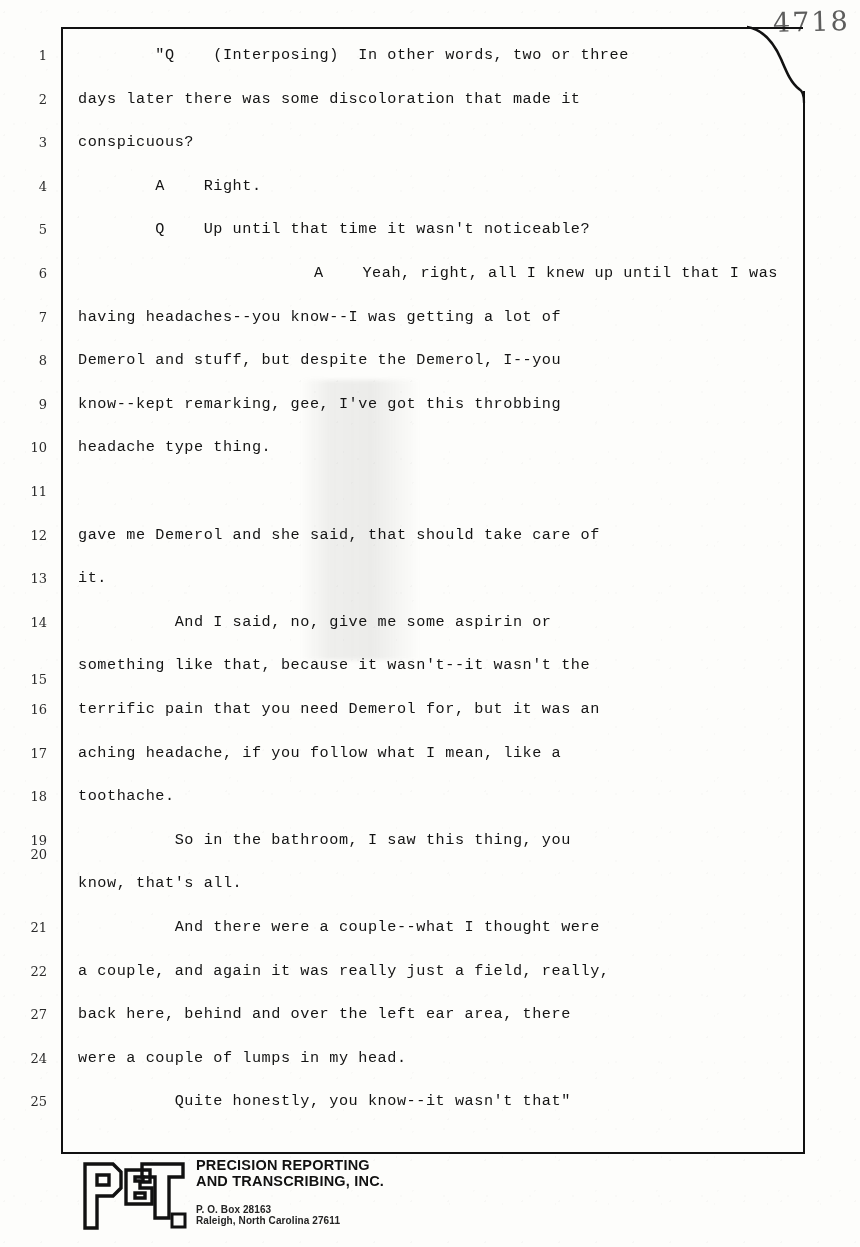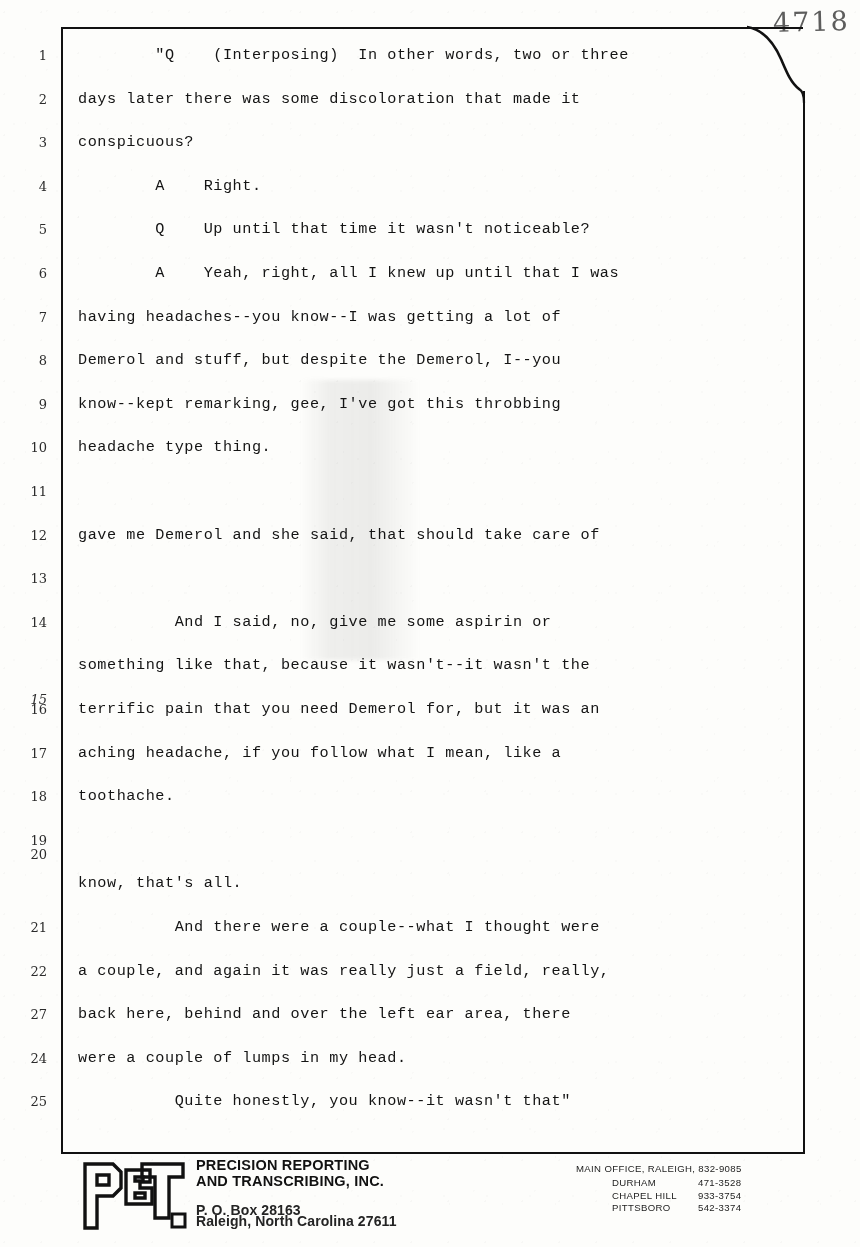--- a/index.html
+++ b/index.html
@@ -163,21 +163,21 @@
     font-weight: 700;
     font-size: 14.5px;
     line-height: 15.5px;
     letter-spacing: 0.2px;
     color: #111;
   }
   #footer-address {
     margin-top: 16px;
     font-family: "Liberation Sans", sans-serif;
     font-weight: 700;
-    font-size: 14px;
+    font-size: 10px;
     line-height: 10.5px;
     letter-spacing: 0.1px;
     color: #242424;
   }
 
   #footer-contacts {
     position: absolute;
     left: 576px;
     top: 8px;
     width: 220px;
@@ -226,50 +226,52 @@
       <div class="line-number" style="top: 202.4px;">5</div>
       <div class="line-number" style="top: 246px;">6</div>
       <div class="line-number" style="top: 289.6px;">7</div>
       <div class="line-number" style="top: 333.2px;">8</div>
       <div class="line-number" style="top: 376.8px;">9</div>
       <div class="line-number" style="top: 420.4px;">10</div>
       <div class="line-number" style="top: 464px;">11</div>
       <div class="line-number" style="top: 507.6px;">12</div>
       <div class="line-number" style="top: 551.2px;">13</div>
       <div class="line-number" style="top: 594.8px;">14</div>
-      <div class="line-number" style="top: 672px; font-style: italic;">15</div>
+      <div class="line-number" style="top: 652px;">15</div>
       <div class="line-number" style="top: 682px;">16</div>
       <div class="line-number" style="top: 725.6px;">17</div>
       <div class="line-number" style="top: 769.2px; text-align: right;">18</div>
       <div class="line-number" style="top: 812.8px;">19</div>
       <div class="line-number" style="top: 827px;">20</div>
       <div class="line-number" style="top: 900px;">21</div>
       <div class="line-number" style="top: 943.6px;">22</div>
       <div class="line-number" style="top: 987.2px;">27</div>
       <div class="line-number" style="top: 1030.8px;">24</div>
       <div class="line-number" style="top: 1074.4px;">25</div>
     </div>
 
   <div id="transcript-body">
       <div class="transcript-line" style="top: 28px;">        "Q    (Interposing)  In other words, two or three</div>
       <div class="transcript-line" style="top: 71.6px;">days later there was some discoloration that made it</div>
       <div class="transcript-line" style="top: 115.2px;">conspicuous?</div>
       <div class="transcript-line" style="top: 158.8px;">        A    Right.</div>
       <div class="transcript-line" style="top: 202.4px;">        Q    Up until that time it wasn't noticeable?</div>
-      <div class="transcript-line" style="top: 246px;">        A    Yeah, right, all I knew up until that I was</div>
+      <div class="transcript-line" style="top: 246px; text-align: right;">        A    Yeah, right, all I knew up until that I was</div>
       <div class="transcript-line" style="top: 289.6px;">having headaches--you know--I was getting a lot of</div>
       <div class="transcript-line" style="top: 333.2px;">Demerol and stuff, but despite the Demerol, I--you</div>
       <div class="transcript-line" style="top: 376.8px;">know--kept remarking, gee, I've got this throbbing</div>
       <div class="transcript-line" style="top: 420.4px;">headache type thing.</div>
       <div class="transcript-line" style="top: 507.6px;">gave me Demerol and she said, that should take care of</div>
+      <div class="transcript-line" style="top: 551.2px;">it.</div>
       <div class="transcript-line" style="top: 594.8px;">          And I said, no, give me some aspirin or</div>
       <div class="transcript-line" style="top: 638.4px;">something like that, because it wasn't--it wasn't the</div>
       <div class="transcript-line" style="top: 682px;">terrific pain that you need Demerol for, but it was an</div>
       <div class="transcript-line" style="top: 725.6px;">aching headache, if you follow what I mean, like a</div>
       <div class="transcript-line" style="top: 769.2px;">toothache.</div>
+      <div class="transcript-line" style="top: 812.8px;">          So in the bathroom, I saw this thing, you</div>
       <div class="transcript-line" style="top: 856.4px;">know, that's all.</div>
       <div class="transcript-line" style="top: 900px;">          And there were a couple--what I thought were</div>
       <div class="transcript-line" style="top: 943.6px;">a couple, and again it was really just a field, really,</div>
       <div class="transcript-line" style="top: 987.2px;">back here, behind and over the left ear area, there</div>
       <div class="transcript-line" style="top: 1074.4px;">          Quite honestly, you know--it wasn't that"</div>
       <div class="transcript-line" style="top: 1030.8px;">were a couple of lumps in my head.</div>
     </div>
 
   <div id="page-footer">
 
@@ -293,32 +295,15 @@
 
     <div id="footer-company">
       <div class="company-name-line">PRECISION REPORTING</div>
       <div class="company-name-line">AND TRANSCRIBING, INC.</div>
       <div id="footer-address">
         <div>P. O. Box 28163</div>
         <div>Raleigh, North Carolina  27611</div>
       </div>
     </div>
 
-    <div id="footer-contacts">
-      <div id="main-office-line">MAIN OFFICE, RALEIGH, 832-9085</div>
-      <div id="branch-list">
-          <div class="branch-row">
-            <span class="branch-city">DURHAM</span>
-            <span class="branch-phone">471-3528</span>
-          </div>
-          <div class="branch-row">
-            <span class="branch-city">CHAPEL HILL</span>
-            <span class="branch-phone">933-3754</span>
-          </div>
-          <div class="branch-row">
-            <span class="branch-city">PITTSBORO</span>
-            <span class="branch-phone">542-3374</span>
-          </div>
-        </div>
-    </div>
 
   </div>
 </div>
 
 </body></html>

